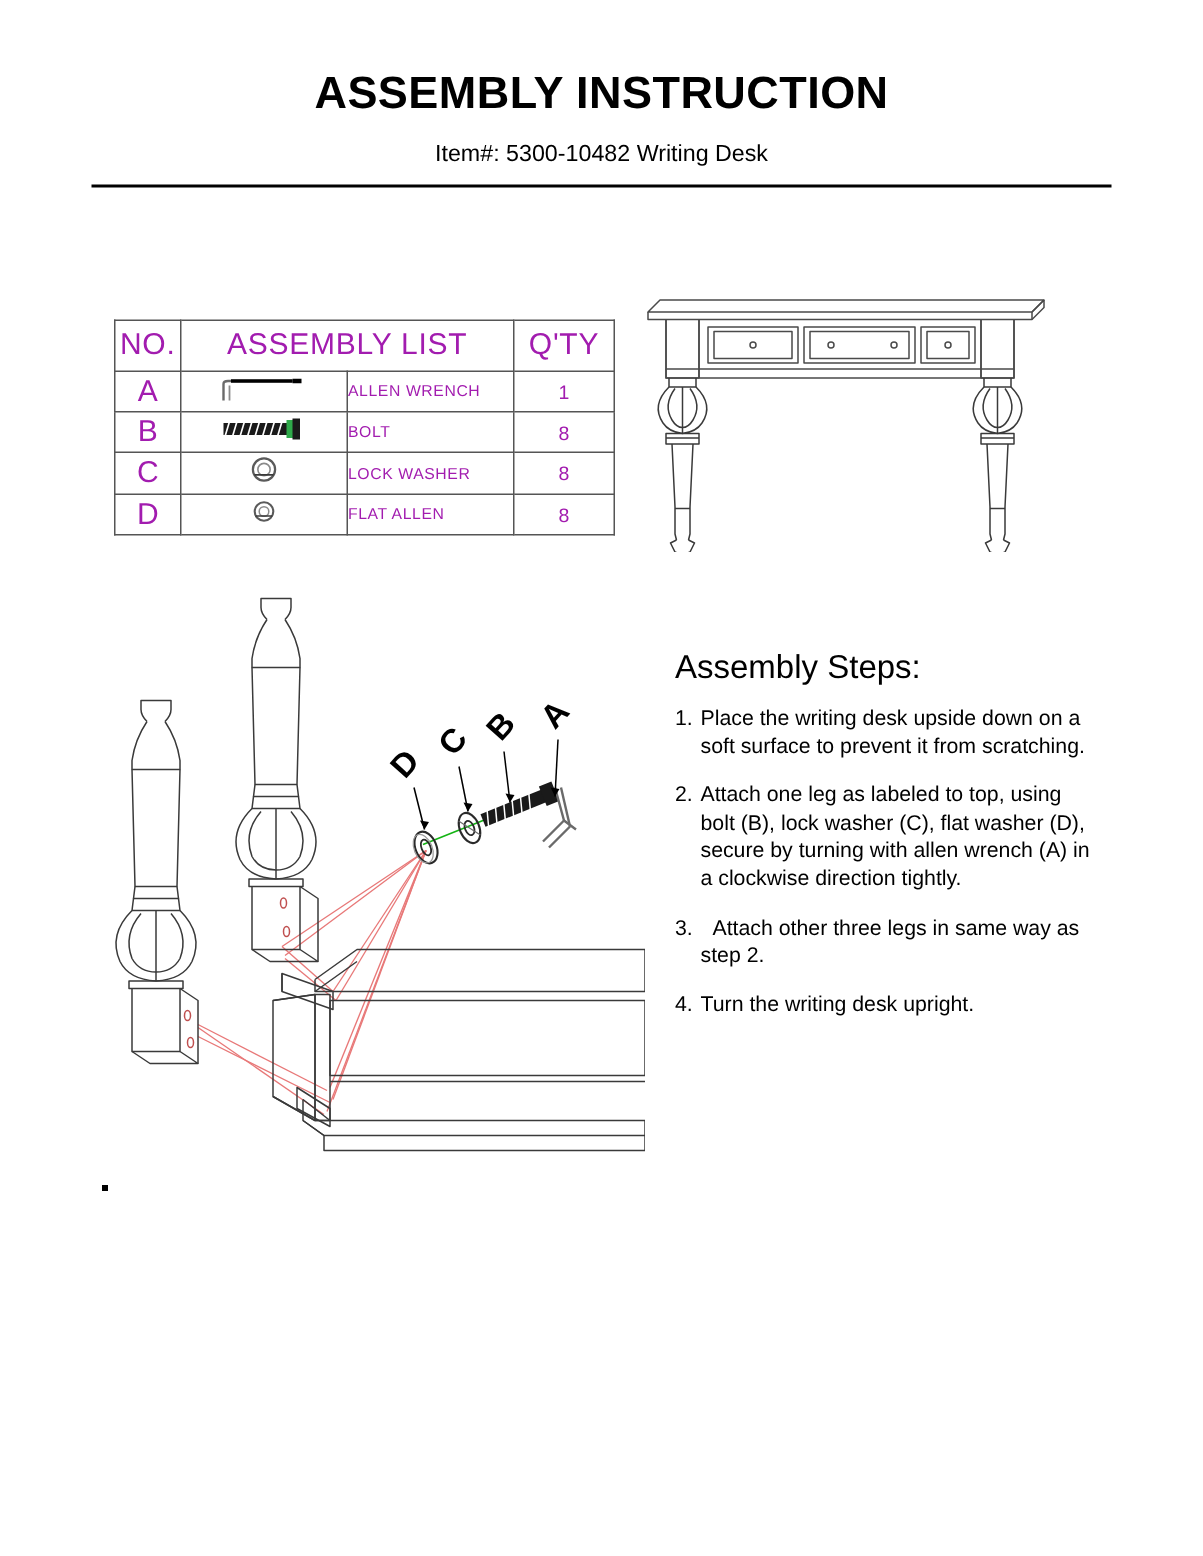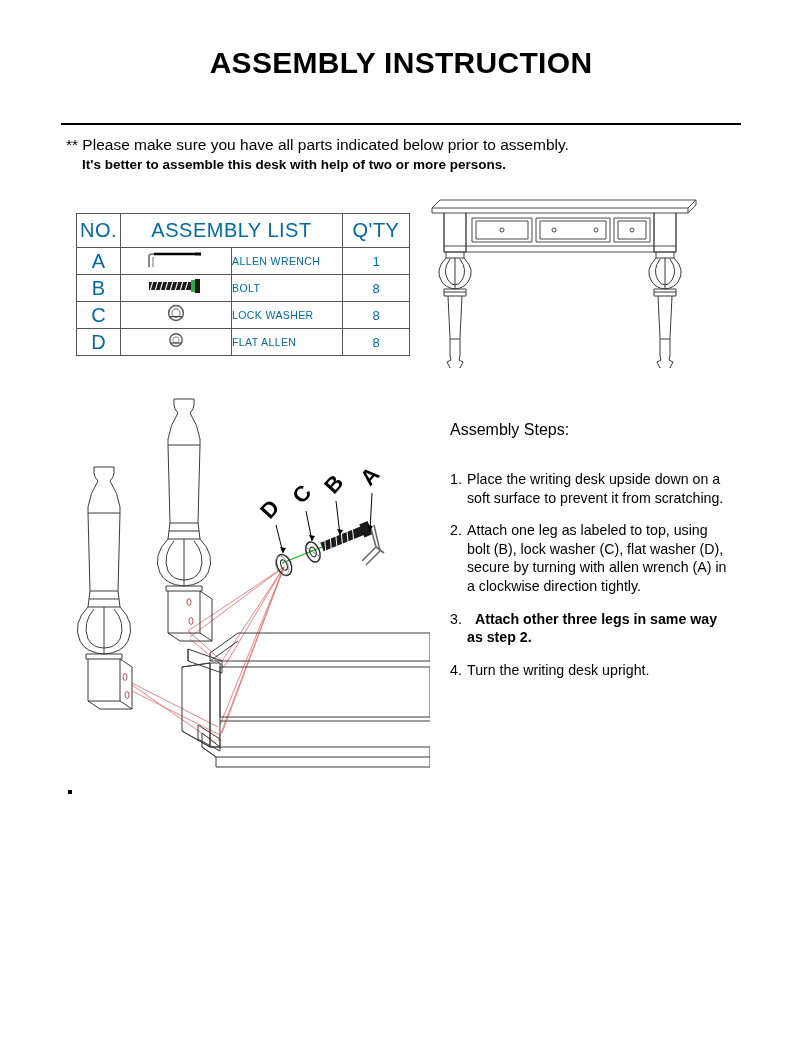--- a/index.html
+++ b/index.html
@@ -70,21 +70,21 @@
     left: 76px;
     top: 213px;
     border-collapse: collapse;
     table-layout: fixed;
     width: 334px;
   }
   #hardware-table td, #hardware-table th {
     border: 1px solid #555;
     padding: 0;
     font-weight: normal;
-    color: #0369a1;
+    color: #a21caf;
   }
   .col-no   { width: 43px; }
   .col-pic  { width: 80px; }
   .col-desc { width: 143px; }
   .col-qty  { width: 66px; }
 
   .hdr-cell {
     height: 33px;
     text-align: center;
     vertical-align: middle;
@@ -124,41 +124,41 @@
   #desk-figure {
     position: absolute;
     left: 424px;
     top: 188px;
   }
 
   
   #steps-heading {
     position: absolute;
     left: 450px;
-    top: 421px;
-    font-size: 16px;
+    top: 432px;
+    font-size: 22px;
   }
   #steps-list {
     position: absolute;
     left: 450px;
     top: 470px;
     width: 280px;
   }
   .step {
     display: flex;
     margin-bottom: 14px;
     font-size: 14.2px;
     line-height: 18.6px;
   }
   .step-num {
     width: 17px;
     flex: 0 0 17px;
   }
   .step-text { flex: 1 1 auto; }
-  .step-text.indented { text-indent: 8px; font-weight: bold; }
+  .step-text.indented { text-indent: 8px; }
 
   
   #exploded-figure {
     position: absolute;
     left: 70px;
     top: 395px;
   }
 
   #stray-dot {
     position: absolute;
@@ -181,23 +181,22 @@
     font-size: 12.6px;
     line-height: 15.5px;
   }
 </style>
 </head>
 <body>
 
 <div id="page">
 
   <div id="doc-title">ASSEMBLY INSTRUCTION</div>
+  <div id="doc-subtitle">Item#: 5300-10482 Writing Desk</div>
   <div id="header-rule"></div>
-  <div id="notice-1">** Please make sure you have all parts indicated below prior to assembly.</div>
-  <div id="notice-2">It's better to assemble this desk with help of two or more persons.</div>
 
   <table id="hardware-table">
     <thead>
       <tr>
         <th class="hdr-cell col-no">NO.</th>
         <th class="hdr-cell" colspan="2">ASSEMBLY LIST</th>
         <th class="hdr-cell col-qty">Q'TY</th>
       </tr>
     </thead>
     <tbody>

